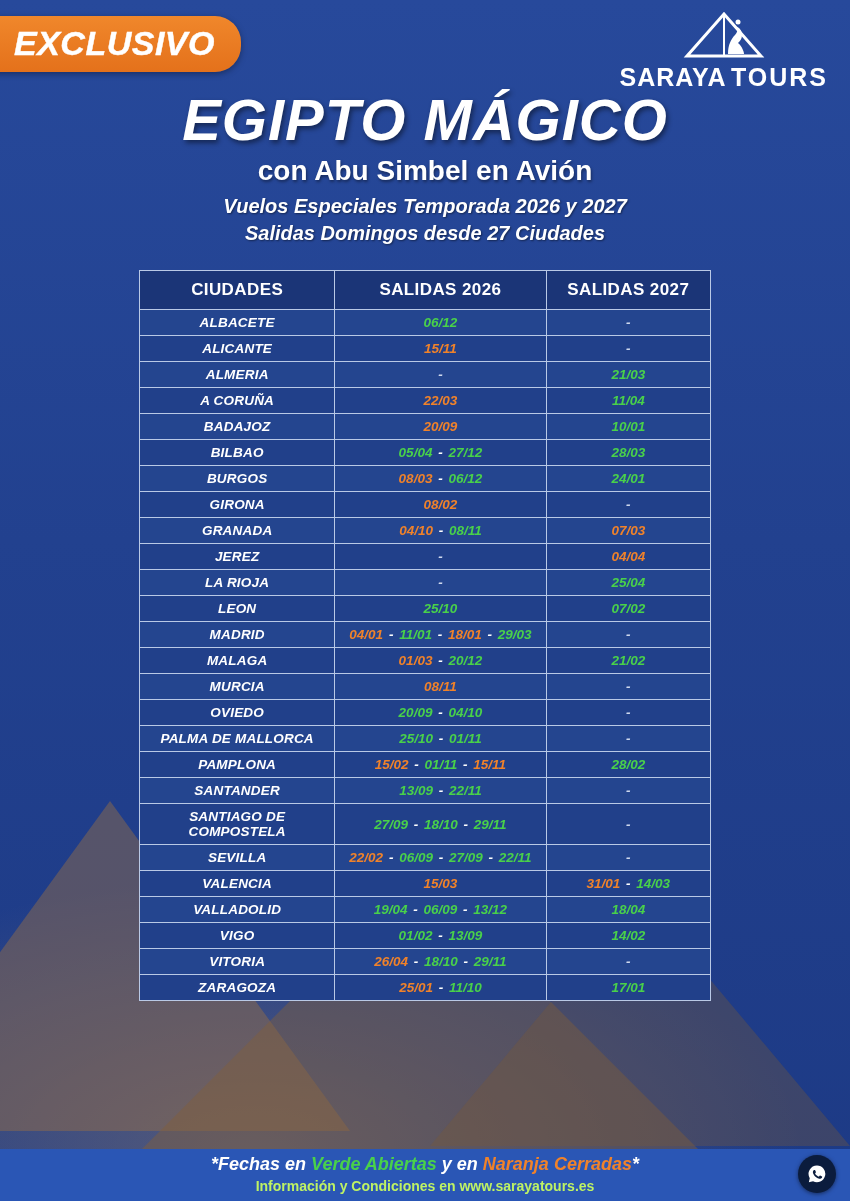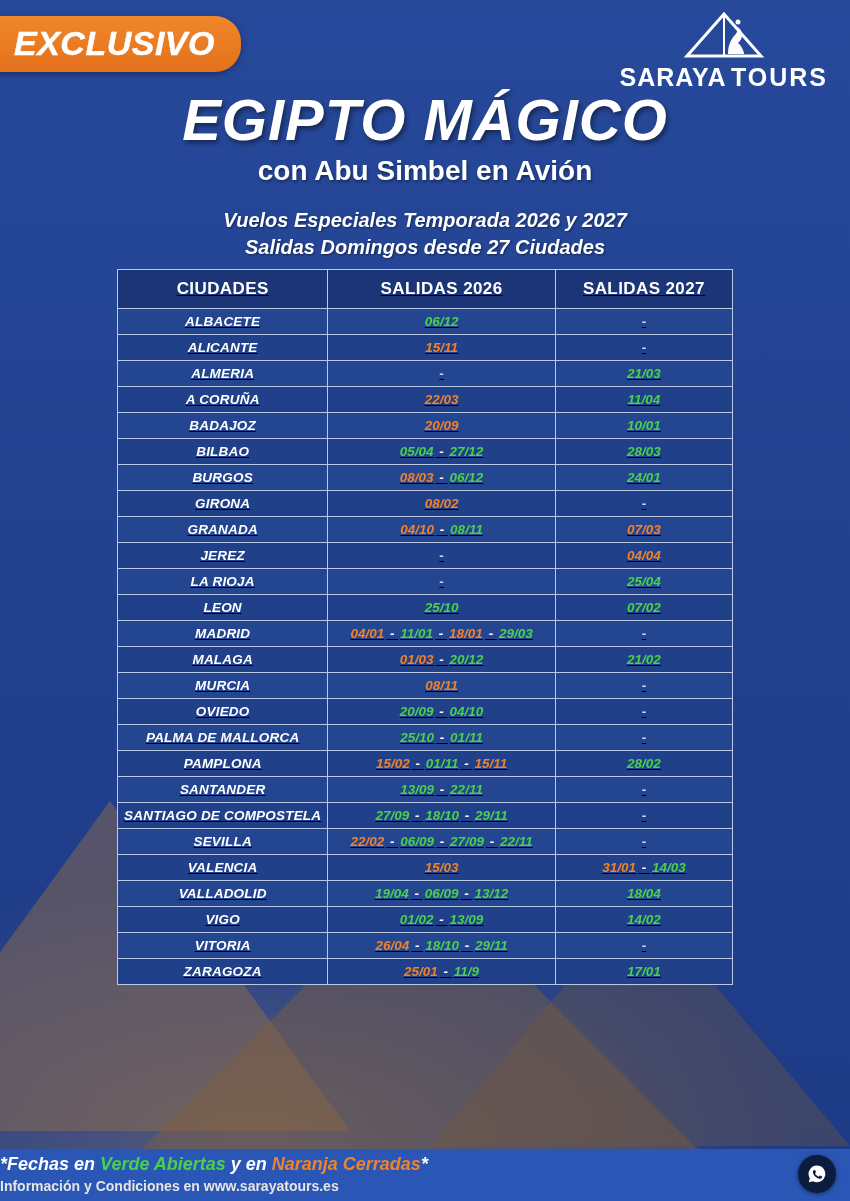--- a/index.html
+++ b/index.html
@@ -75,26 +75,26 @@
     text-shadow: 2px 3px 5px rgba(0,0,0,.45);
     margin:0;
     font-style:italic;
   }
   .t2 {
     color:#fff; font-size:28px; font-weight:bold; 
     margin:2px 0 0 0; text-shadow:1px 2px 3px rgba(0,0,0,.4);
   }
   .t3 {
     color:#ffffff; font-size:20px; font-weight:bold; font-style:italic;
-    margin:20px 0 0 0; line-height:1.35;
+    margin:6px 0 0 0; line-height:1.35;
     text-shadow:1px 1px 2px rgba(0,0,0,.45);
   }
 
   
-  .table-wrap { position:relative; z-index:5; margin:8px auto 0; width:616px;text-decoration:underline; }
+  .table-wrap { position:relative; z-index:5; margin:23px auto 0; width:572px; }
   table { width:100%; border-collapse:collapse; table-layout:fixed; }
   th, td {
     border:1px solid #b9c9e6;
     text-align:center;
     font-style:italic;
     font-weight:bold;
   }
   thead th {
     background:#1b3577;
     color:#ffffff;
@@ -111,27 +111,27 @@
   col.c3 { width:28.8%; }
   .green { color:#49d14a; }
   .orange { color:#f0822a; }
   .dash { color:#cfd9ee; font-weight:bold; }
   .sep { color:#ffffff; font-weight:bold; padding:0 2px; }
 
   
   footer.foot {
     position:absolute; left:0; right:0; bottom:0; height:52px; z-index:6;
     background:#2a56b5;
-    text-align:left;
+    text-align:center;
     padding-top:5px;
   }
   .f1 { font-size:18px; font-weight:bold; font-style:italic; color:#fff; }
   .f1 .g { color:#49d14a; }
   .f1 .o { color:#f0822a; }
-  .f2 { font-size:14px; font-weight:bold; color:#e5e5e5; margin-top:3px; }
+  .f2 { font-size:14px; font-weight:bold; color:#bef264; margin-top:3px; }
   .fab {
     position:absolute; right:14px; bottom:8px; width:38px; height:38px;
     border-radius:50%; background:#0b1c3d; z-index:7;
     display:flex; align-items:center; justify-content:center;
     box-shadow:0 1px 4px rgba(0,0,0,.5);
   }
 </style>
 </head>
 <body>
 
@@ -300,21 +300,21 @@
           <td><span class="green">01/02</span><span class="sep"> - </span><span class="green">13/09</span></td>
           <td><span class="green">14/02</span></td>
         </tr>
         <tr>
           <td class="city">VITORIA</td>
           <td><span class="orange">26/04</span><span class="sep"> - </span><span class="green">18/10</span><span class="sep"> - </span><span class="green">29/11</span></td>
           <td><span class="dash">-</span></td>
         </tr>
         <tr>
           <td class="city">ZARAGOZA</td>
-          <td><span class="orange">25/01</span><span class="sep"> - </span><span class="green">11/9</span></td>
+          <td><span class="orange">25/01</span><span class="sep"> - </span><span class="green">11/10</span></td>
           <td><span class="green">17/01</span></td>
         </tr>
       </tbody>
   </table>
 </div>
 
 <footer class="foot">
   <div class="f1">
     <span>*Fechas en </span><span class="g">Verde Abiertas</span><span> y en </span><span class="o">Naranja Cerradas</span><span>*</span>
   </div>

